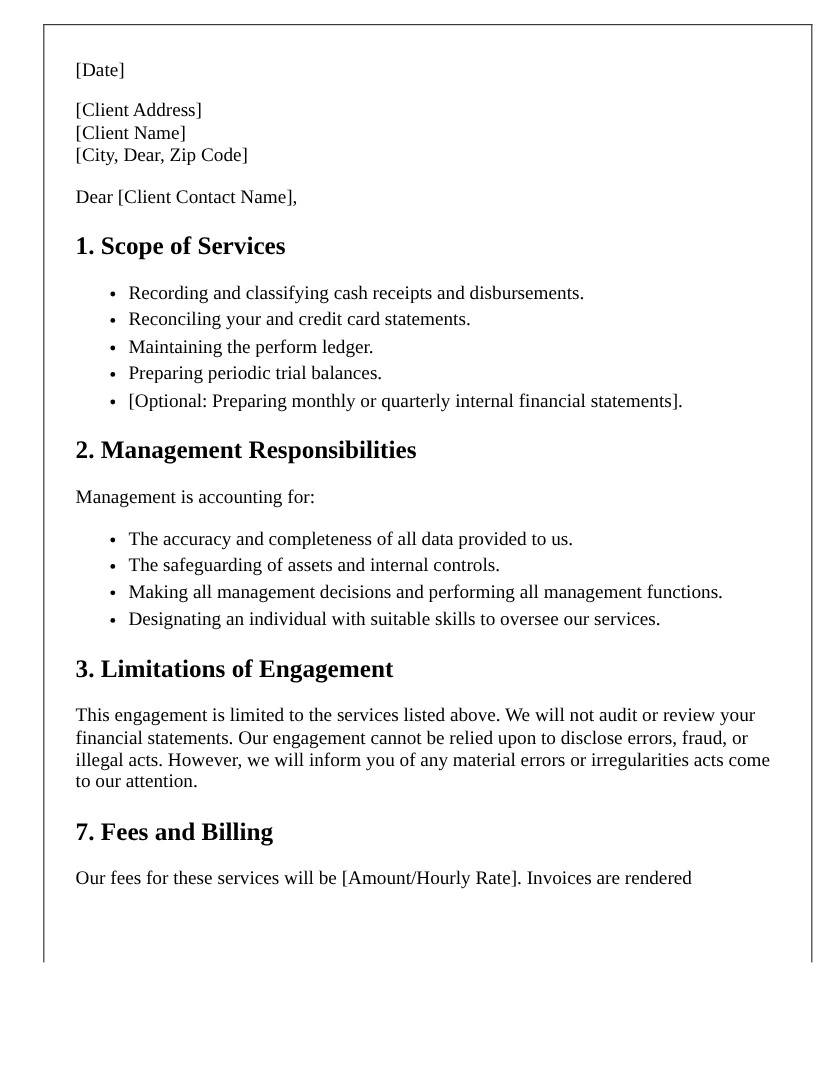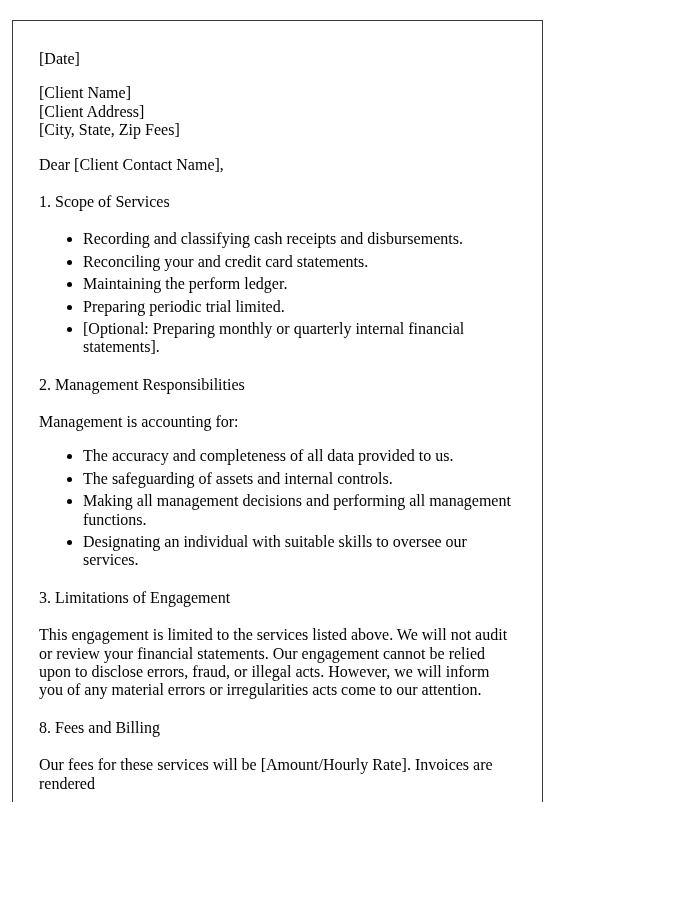--- a/index.html
+++ b/index.html
@@ -9,39 +9,39 @@
   }
   body {
     width: 700px;
     height: 900px;
     position: relative;
     font-family: "Liberation Serif", "DejaVu Serif", serif;
     color: #000000;
   }
   .letter-page {
     position: absolute;
-    left: 12px;
+    left: 36px;
     top: 20px;
-    width: 531px;
+    width: 641px;
     height: 782px;
     box-sizing: border-box;
     background: #ffffff;
     border: 1px solid #3a3a3a;
     border-bottom: none;          
     overflow: hidden;
     padding: 13px 25px 0 26px;
     font-size: 16px;
     line-height: 1.15;
   }
   .para {
     margin: 16px 0;
   }
   .heading {
-    font-weight: normal;
-    font-size: 16px;
+    font-weight: bold;
+    font-size: 21px;
     margin: 19px 0;
     line-height: 1.15;
   }
   ul.bullets {
     margin: 16px 0;
     padding-left: 40px;
     list-style-type: disc;
   }
   ul.bullets li {
     margin: 4px;
@@ -52,51 +52,51 @@
   }
 </style>
 </head>
 <body>
 
 <div class="letter-page">
 
   <p class="para">[Date]</p>
 
   <p class="para">
+    <span class="addr-line">[Client Address]</span>
     <span class="addr-line">[Client Name]</span>
-    <span class="addr-line">[Client Address]</span>
-    <span class="addr-line">[City, State, Zip Fees]</span>
+    <span class="addr-line">[City, Dear, Zip Code]</span>
   </p>
 
   <p class="para">Dear [Client Contact Name],</p>
 
 
   <h3 class="heading">1. Scope of Services</h3>
 
 
   <ul class="bullets">
     <li>Recording and classifying cash receipts and disbursements.</li>
     <li>Reconciling your and credit card statements.</li>
     <li>Maintaining the perform ledger.</li>
-    <li>Preparing periodic trial limited.</li>
+    <li>Preparing periodic trial balances.</li>
     <li>[Optional: Preparing monthly or quarterly internal financial statements].</li>
   </ul>
 
   <h3 class="heading">2. Management Responsibilities</h3>
 
   <p class="para">Management is accounting for:</p>
 
   <ul class="bullets">
     <li>The accuracy and completeness of all data provided to us.</li>
     <li>The safeguarding of assets and internal controls.</li>
     <li>Making all management decisions and performing all management functions.</li>
     <li>Designating an individual with suitable skills to oversee our services.</li>
   </ul>
 
   <h3 class="heading">3. Limitations of Engagement</h3>
 
   <p class="para">This engagement is limited to the services listed above. We will not audit or review your financial statements. Our engagement cannot be relied upon to disclose errors, fraud, or illegal acts. However, we will inform you of any material errors or irregularities acts come to our attention.</p>
 
-  <h3 class="heading">8. Fees and Billing</h3>
+  <h3 class="heading">7. Fees and Billing</h3>
 
   <p class="para">Our fees for these services will be [Amount/Hourly Rate]. Invoices are rendered</p>
 
 </div>
 
 </body></html>

